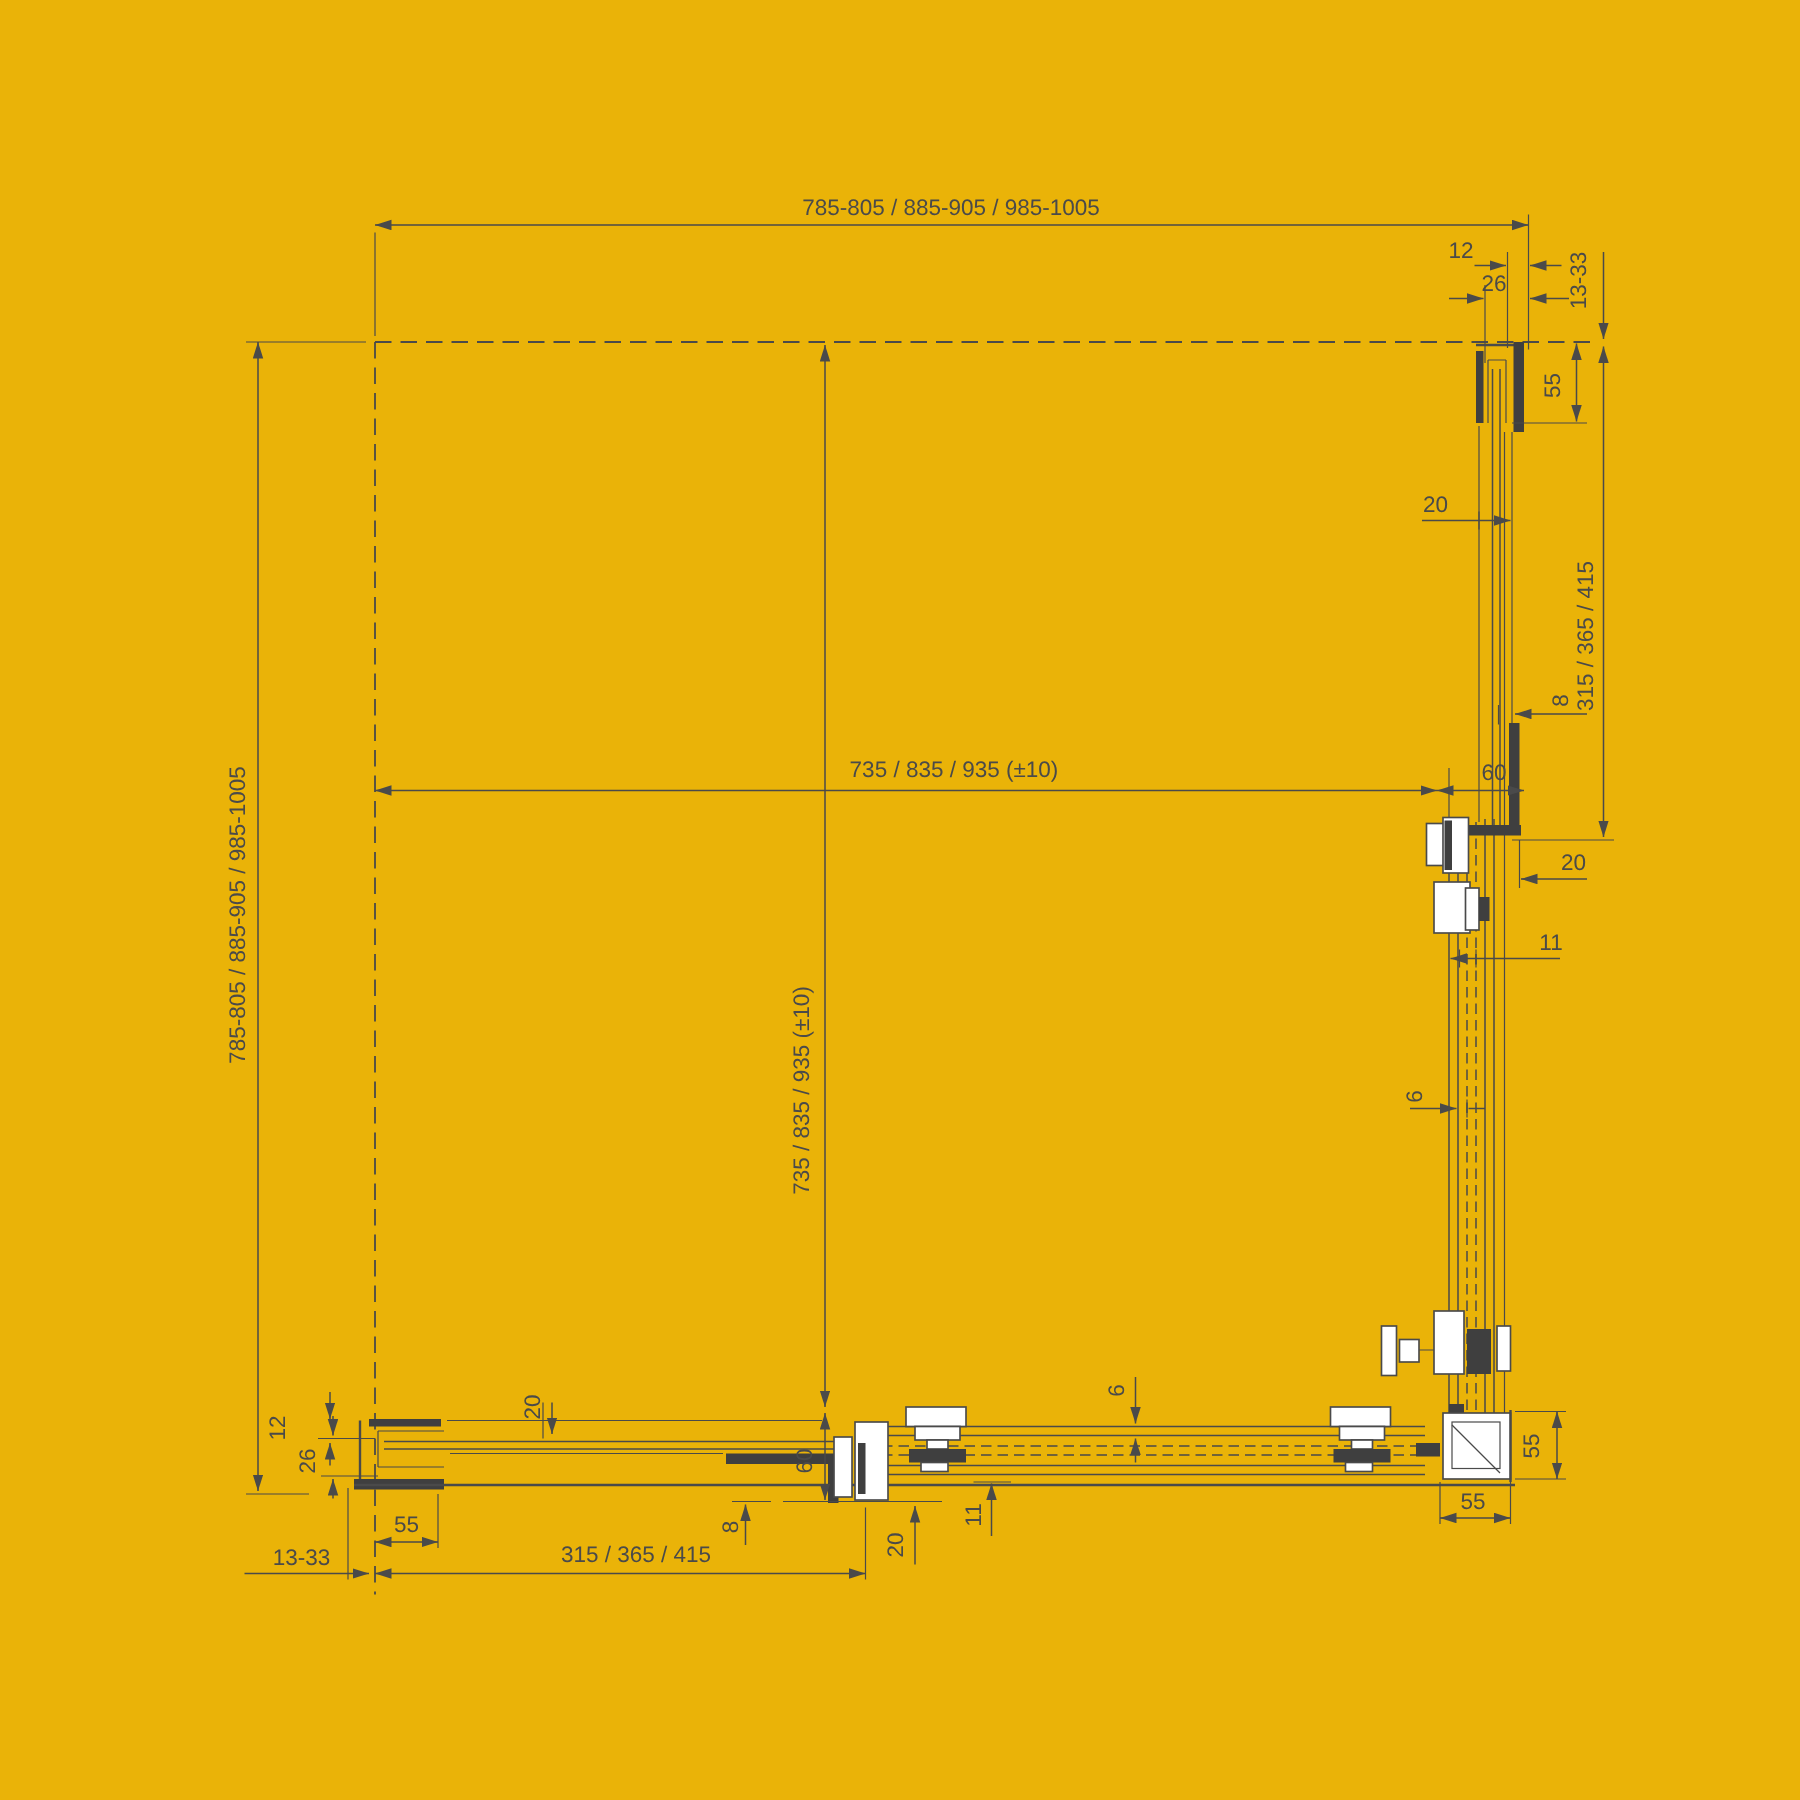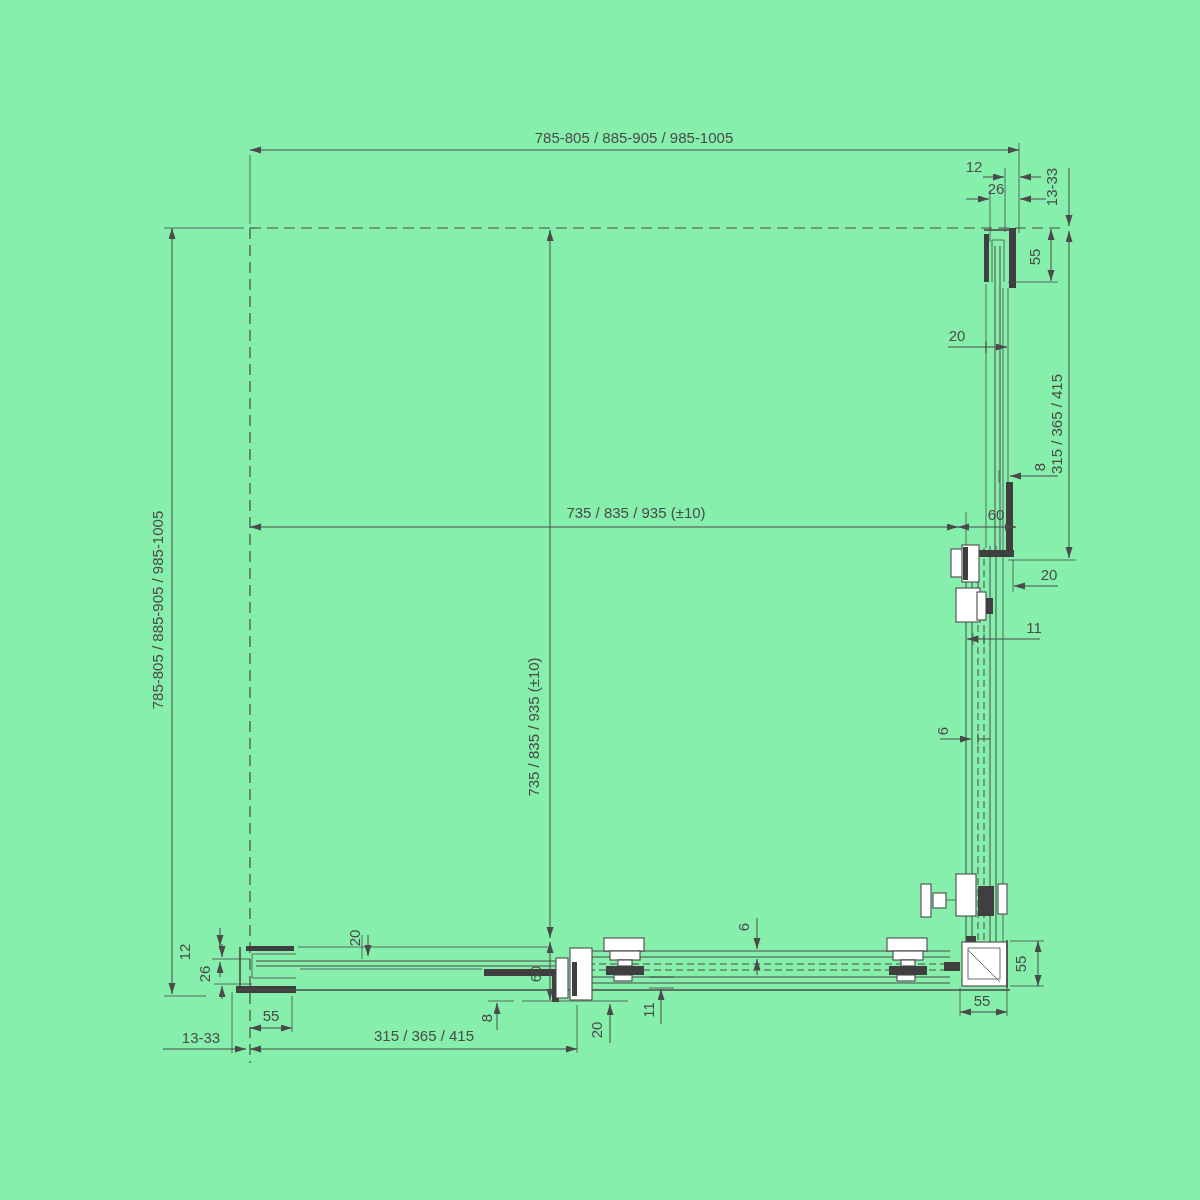--- a/index.html
+++ b/index.html
@@ -1,16 +1,16 @@
 <!DOCTYPE html>
 <html><head>
 <meta charset="utf-8">
 <style>
   html,body{margin:0;padding:0;background:#fff;}
-  .stage{position:relative;width:1200px;height:1200px;background:#86efac;overflow:hidden;
+  .stage{position:relative;width:1200px;height:1200px;background:#eab308;overflow:hidden;
          font-family:"Liberation Sans", sans-serif;}
   svg{position:absolute;left:0;top:0;}
   text{fill:#4a4a4a;font-size:15px;font-family:"Liberation Sans",sans-serif;}
   .thin{stroke:#4a4a4a;stroke-width:1;fill:none;}
   .hair{stroke:#4a4a4a;stroke-width:0.8;fill:none;}
   .med{stroke:#4a4a4a;stroke-width:1.6;fill:none;}
   .dark{fill:#3f3f3f;stroke:none;}
   .boxed{stroke:#4a4a4a;stroke-width:1.1;fill:#ffffff;}
   .dashc{stroke:#4a4a4a;stroke-width:1.2;fill:none;stroke-dasharray:11 6;}
   .dashg{stroke:#4a4a4a;stroke-width:1;fill:none;stroke-dasharray:7 4;}

